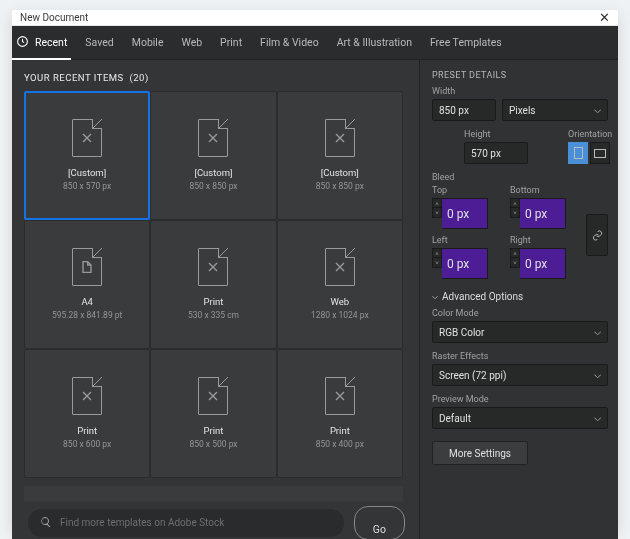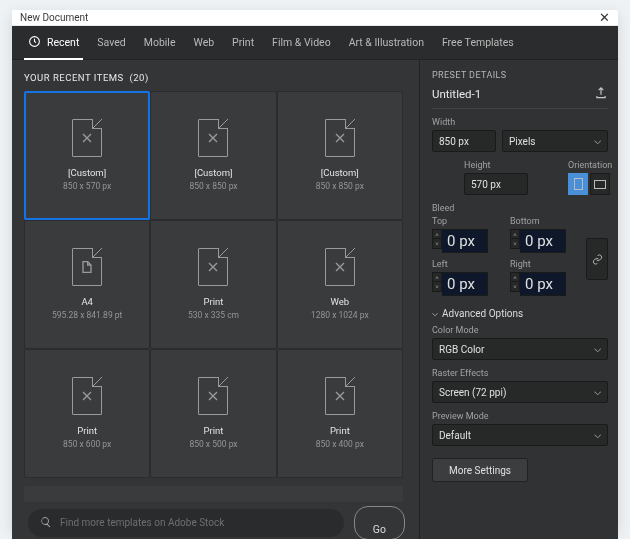--- a/index.html
+++ b/index.html
@@ -1,21 +1,21 @@
 <!DOCTYPE html>
 <html><head>
 <meta charset="utf-8">
 <style>
   * { box-sizing: border-box; margin: 0; padding: 0; font-family: -apple-system, "Segoe UI", Roboto, Arial, sans-serif; }
   body { background: #eef2f5; width: 630px; height: 539px; overflow: hidden; padding: 10px 12px; }
   .dialog { width: 606px; height: 520px; background: #fff; box-shadow: 0 4px 14px rgba(0,0,0,0.12); display: flex; flex-direction: column; border-radius: 2px; }
   .titlebar { height: 24px; display: flex; align-items: center; justify-content: space-between; padding: 0 8px; font-size: 10px; color: #3a3a3a; border-bottom: 1px solid #e8e8e8; }
   .titlebar .close { font-size: 13px; color: #333; cursor: default; }
   .dark { flex: 1; background: #333536; display: flex; flex-direction: column; color: #d8d8d8; }
-  .tabs { height: 34px; display: flex; align-items: center; padding: 0 16px; gap: 18px; font-size: 10.5px; border-bottom: 1px solid #222; background: #2b2c2d; }
+  .tabs { height: 34px; display: flex; align-items: center; padding: 0 4px; gap: 18px; font-size: 10.5px; border-bottom: 1px solid #222; background: #2b2c2d; }
   .tabs .tab { color: #b9b9b9; cursor: default; position: relative; display: flex; align-items: center; gap: 6px; }
   .tabs .tab.active { color: #fff; }
   .tabs .tab.active::after { content: ""; position: absolute; left: -4px; right: -4px; bottom: -9px; height: 2px; background: #fff; }
   .clock-icon svg { width: 13px; height: 13px; }
   .body { flex: 1; display: flex; padding: 12px 12px 0 12px; gap: 10px; min-height: 0; }
   .left { flex: 1; display: flex; flex-direction: column; min-width: 0; }
   .recent-head { font-size: 9.5px; letter-spacing: 0.5px; color: #e9e9e9; margin-bottom: 8px; }
   .cards-scroll { flex: 1; overflow-y: auto; padding-right: 6px; }
   .cards-scroll::-webkit-scrollbar { width: 4px; }
   .cards-scroll::-webkit-scrollbar-thumb { background: #4a4a4a; border-radius: 2px; }
@@ -56,21 +56,21 @@
   .orient .ob .pg { width: 9px; height: 12px; border: 1px solid #bbb; }
   .orient .ob .pg.ls { width: 12px; height: 9px; }
   .art-group { display: flex; }
   .art-input { width: 36px; height: 22px; background: #272828; border: 1px solid #1a1a1a; color: #e0e0e0; font-size: 10px; display:flex; align-items:center; padding:0 6px; }
   .stepper-col { display:flex; flex-direction:column; }
   .stepper-col .st { width: 12px; height: 11px; background: #272828; border: 1px solid #1a1a1a; border-left:none; font-size:7px; color:#bbb; display:flex; align-items:center; justify-content:center; line-height:1; }
   .stepper-col .st:last-child { border-top:none; }
   .bleed .brow { display:flex; gap:8px; margin-bottom:6px; }
   .bleed .bcol { flex:1; }
   .bleed .bgrp { display:flex; }
-  .bleed .bval { width: 46px; height:24px; background:#0f172a; border:1px solid #1a1a1a; color:#e0e0e0; font-size:15px; display:flex; align-items:center; padding:0 5px; border-left:none;}
+  .bleed .bval { width: 46px; height:31px; background:#4c1d95; border:1px solid #1a1a1a; color:#e0e0e0; font-size:12px; display:flex; align-items:center; padding:0 5px; border-left:none;}
   .bleed .small-stepper { display:flex; flex-direction:column; }
   .bleed .small-stepper .st { width:10px; height:10px; background:#272828; border:1px solid #1a1a1a; font-size:6px; color:#aaa; display:flex; align-items:center; justify-content:center; }
   .bleed .small-stepper .st:last-child{border-top:none;}
   .link-btn { width:22px; height:42px; background:#272828; border:1px solid #1a1a1a; border-radius:2px; display:flex; align-items:center; justify-content:center; align-self:center; }
   .link-btn svg { width:11px; height:11px; }
   .adv { font-size:10px; color:#dcdcdc; display:flex; align-items:center; gap:4px; margin:6px 0 6px; }
   .adv .chev { font-size:8px; }
   .more-btn { height:24px; background:#3c3d3e; border:1px solid #222; color:#e0e0e0; font-size:10px; width:96px; border-radius:2px; margin-top:4px; }
 </style>
 </head>
@@ -232,28 +232,20 @@
                 </svg>
             </span>
             <span>Find more templates on Adobe Stock</span>
           </div>
           <button class="go-btn">Go</button>
         </div>
       </div>
 
       <div class="right">
         <div class="rs-head">PRESET DETAILS</div>
-        <div class="name-row">
-          <span class="name">Untitled-1</span>
-          <span class="export-icon">
-            <svg viewBox="0 0 24 24" fill="none" stroke="#c9c9c9" stroke-width="2">
-                <path d="M5 17v3h14v-3M12 3v12M8 7l4-4 4 4"></path>
-              </svg>
-          </span>
-        </div>
 
         <div class="lbl">Width</div>
         <div class="row">
           <div class="val w80">850 px</div>
           <div class="sel flex1">
             <span>Pixels</span>
             <span class="chev">⌵</span>
           </div>
         </div>
 

